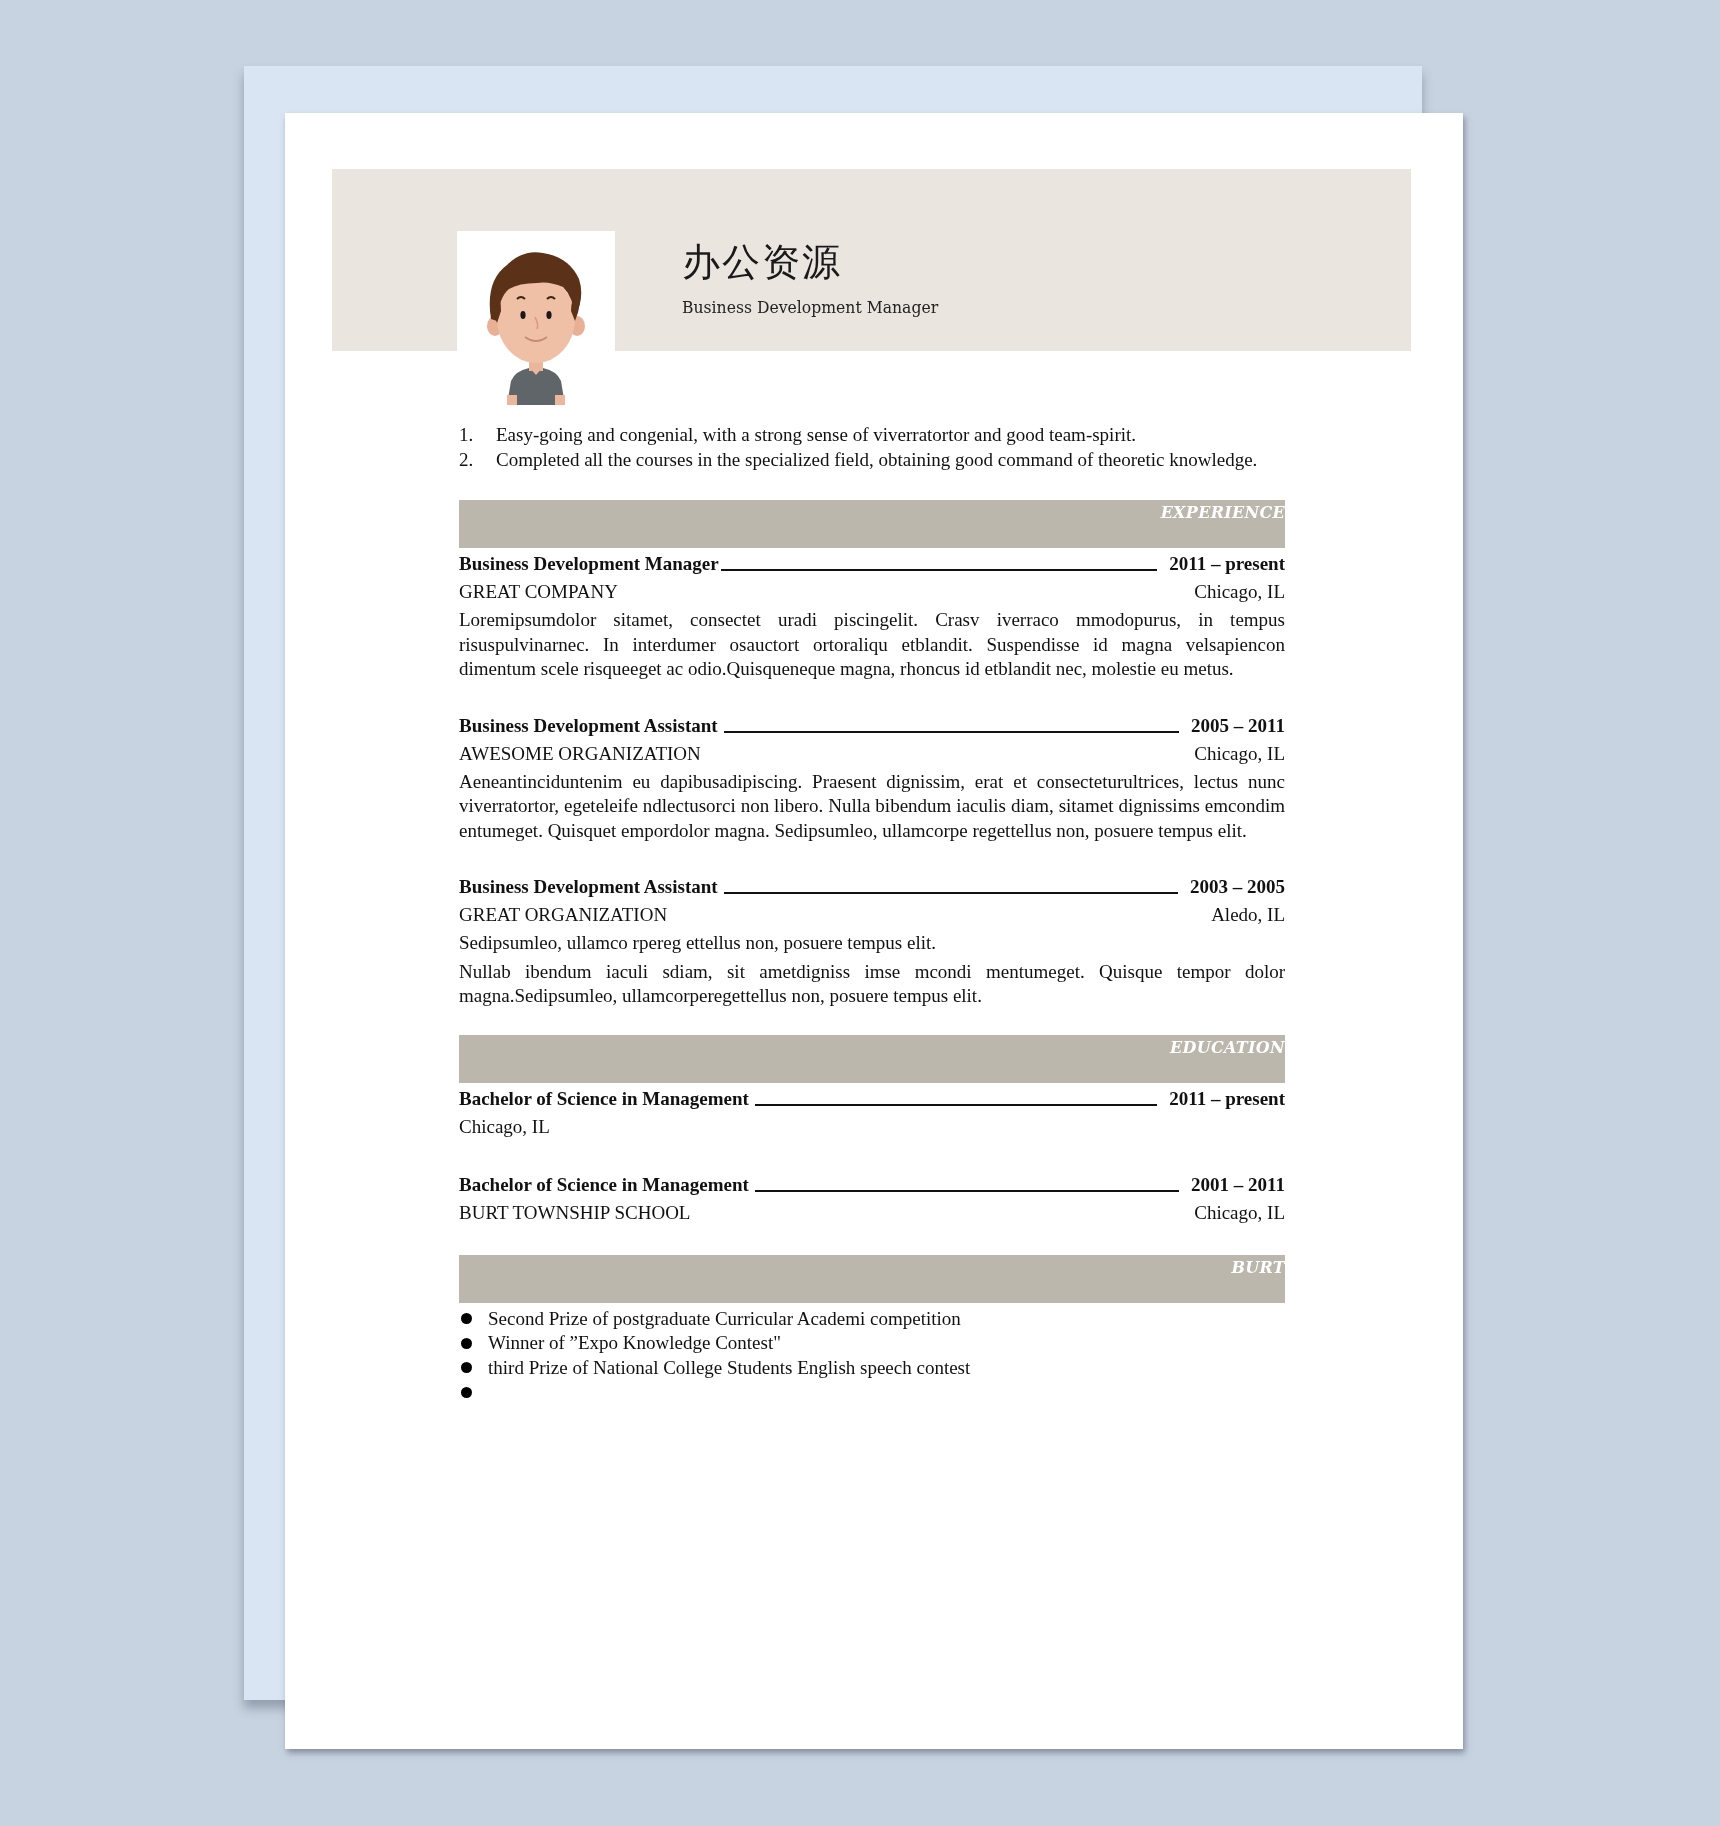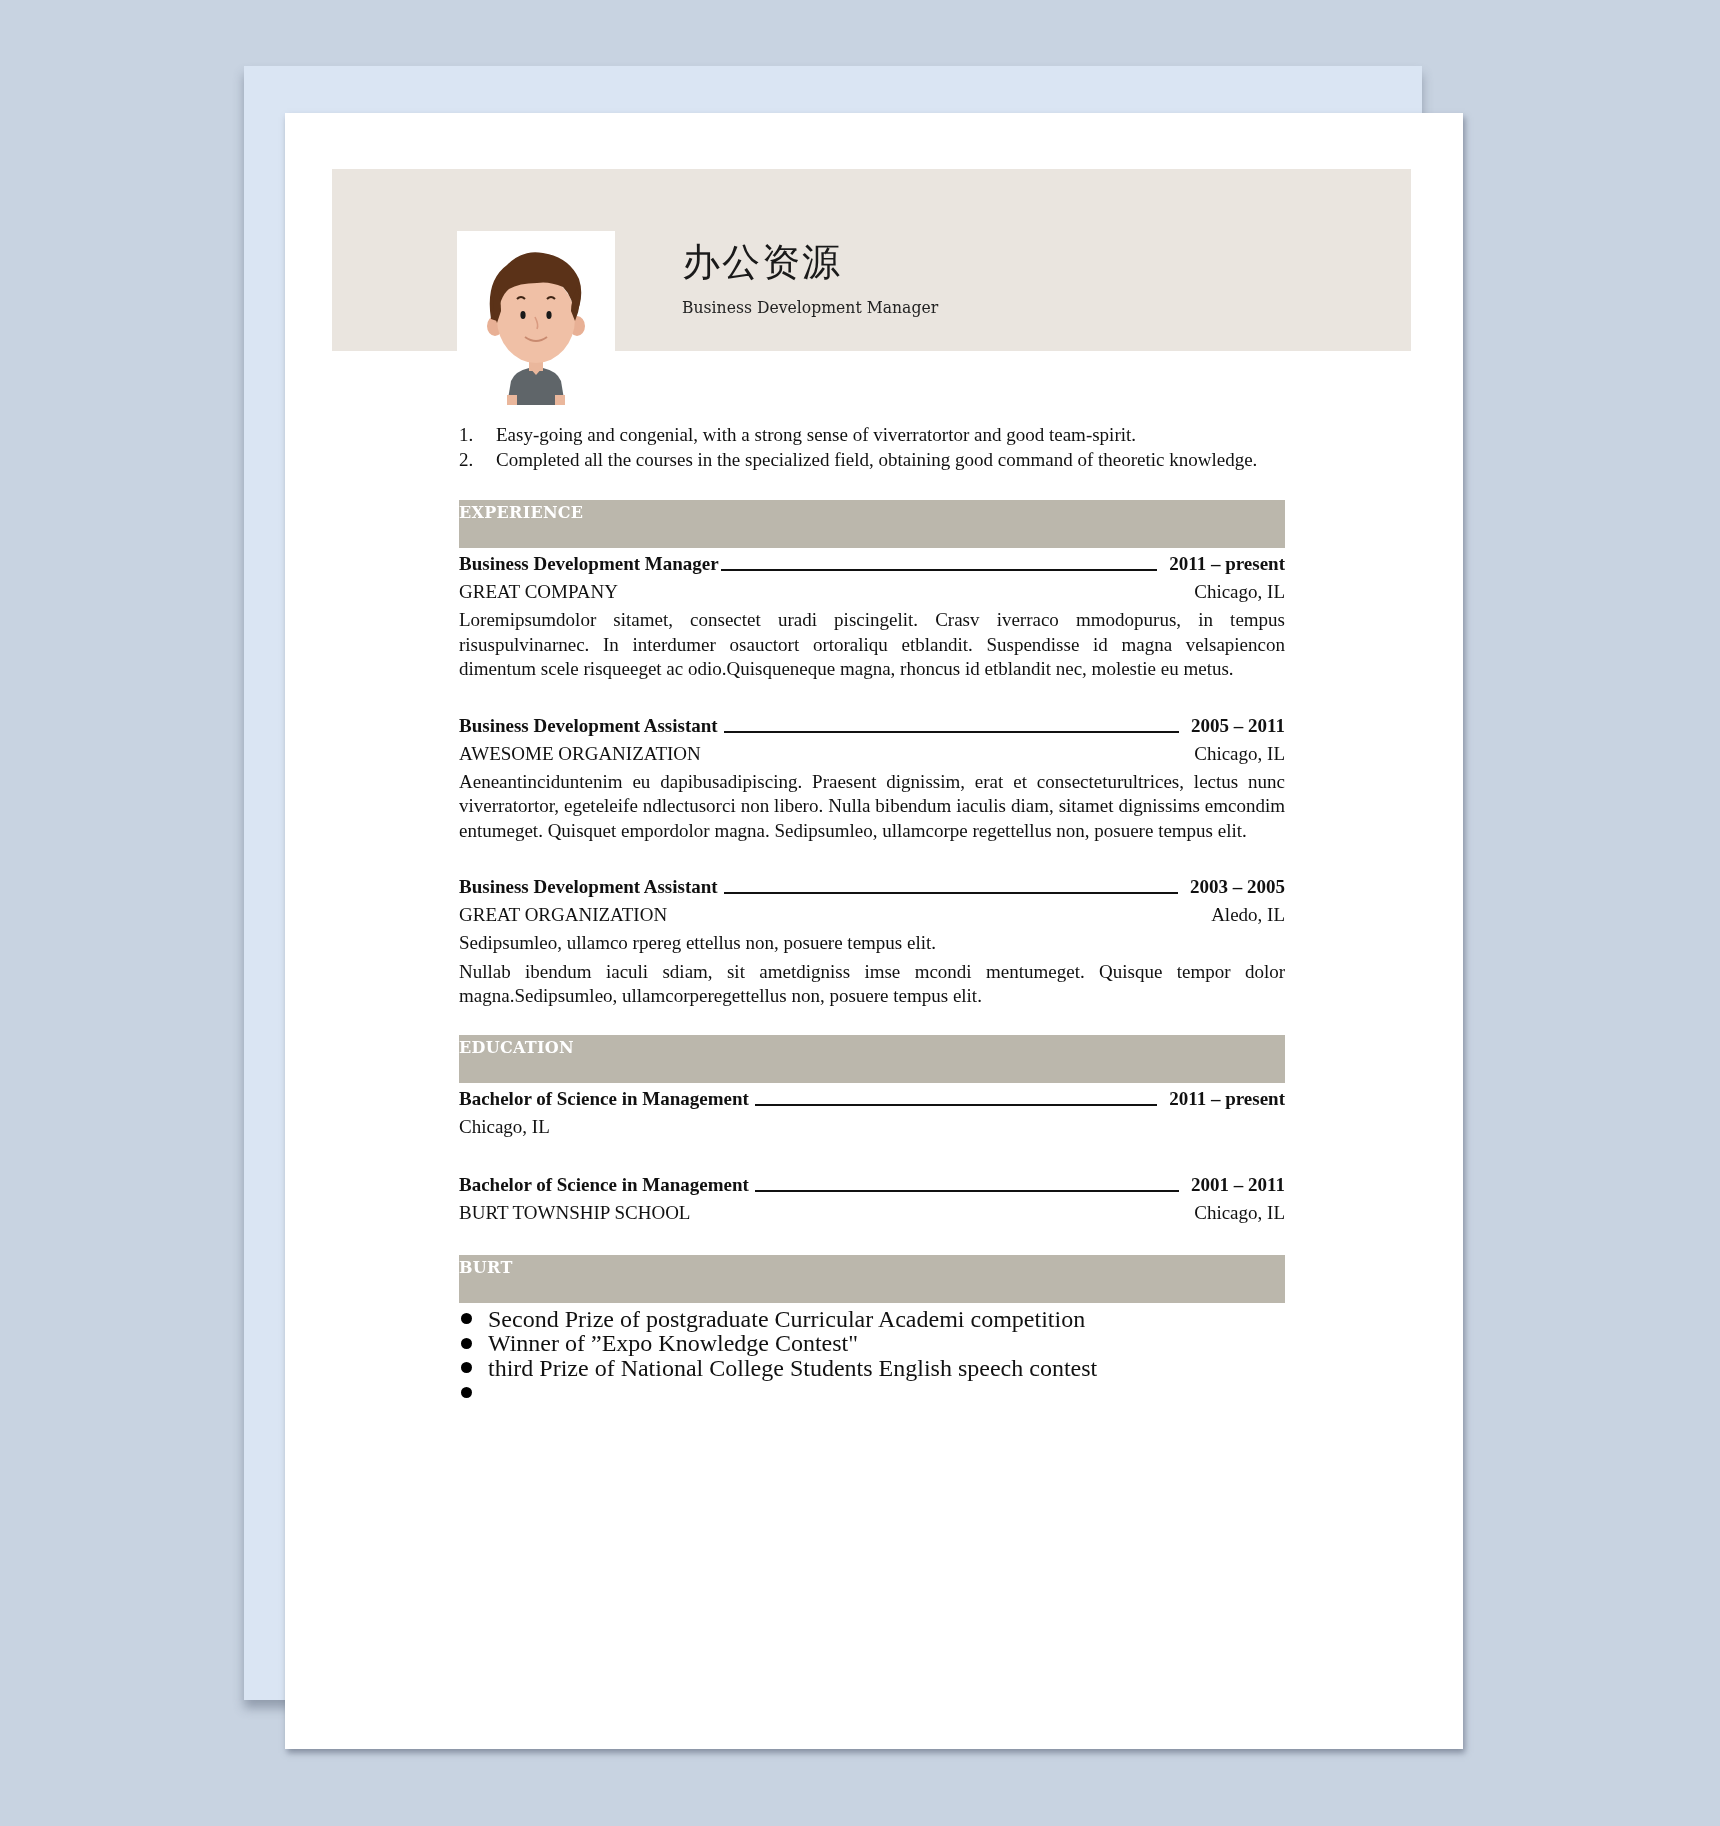--- a/index.html
+++ b/index.html
@@ -48,44 +48,44 @@
       position: absolute; left: 174px; top: 310px; width: 826px;
     }
     .intro-list { margin: 0; padding: 0; list-style: none; }
     .intro-list li {
       display: flex; font-size: 19px; line-height: 24.5px; height: 24.5px;
       white-space: nowrap;
     }
     .intro-list .num { width: 37px; flex: none; }
     .section-bar {
       background: #bbb7ac; height: 48px; margin-top: 28px;
-      color: #ffffff; text-align: left;
+      color: #ffffff; text-align: right;
       font-family: "DejaVu Serif", serif; font-weight: bold; font-size: 16px;
-      line-height: 26px; letter-spacing: 0.3px;
+      line-height: 26px; letter-spacing: 0.3px; font-style: italic;
     }
     .entry { margin-top: 2px; }
     .entry + .entry { margin-top: 30px; }
     .row {
       display: flex; align-items: flex-end; font-size: 19px; line-height: 28px; height: 28px;
       white-space: nowrap;
     }
     .row .title { font-weight: bold; }
     .row .rule {
       flex: 1; border-bottom: 2px solid #111; margin: 0 12px 7px 2px; height: 0;
     }
     .row .date { font-weight: bold; }
     .row .org { flex: 1; text-transform: none; }
     .row .loc { }
     .desc {
       font-size: 19px; line-height: 24.5px; text-align: justify; margin: 2px 0 0 0;
     }
     .desc + .desc { margin-top: 4px; }
     .honor-list { margin: 4px 0 0 0; padding: 0; list-style: none; }
     .honor-list li {
-      display: flex; align-items: center; font-size: 24px; line-height: 24.5px; height: 24.5px;
+      display: flex; align-items: center; font-size: 19px; line-height: 24.5px; height: 24.5px;
       white-space: nowrap;
     }
     .honor-list .bullet {
       width: 11px; height: 11px; border-radius: 50%; background: #000; flex: none;
       margin-left: 2px; margin-right: 16px;
     }
   </style>
 </head>
 <body>
 

